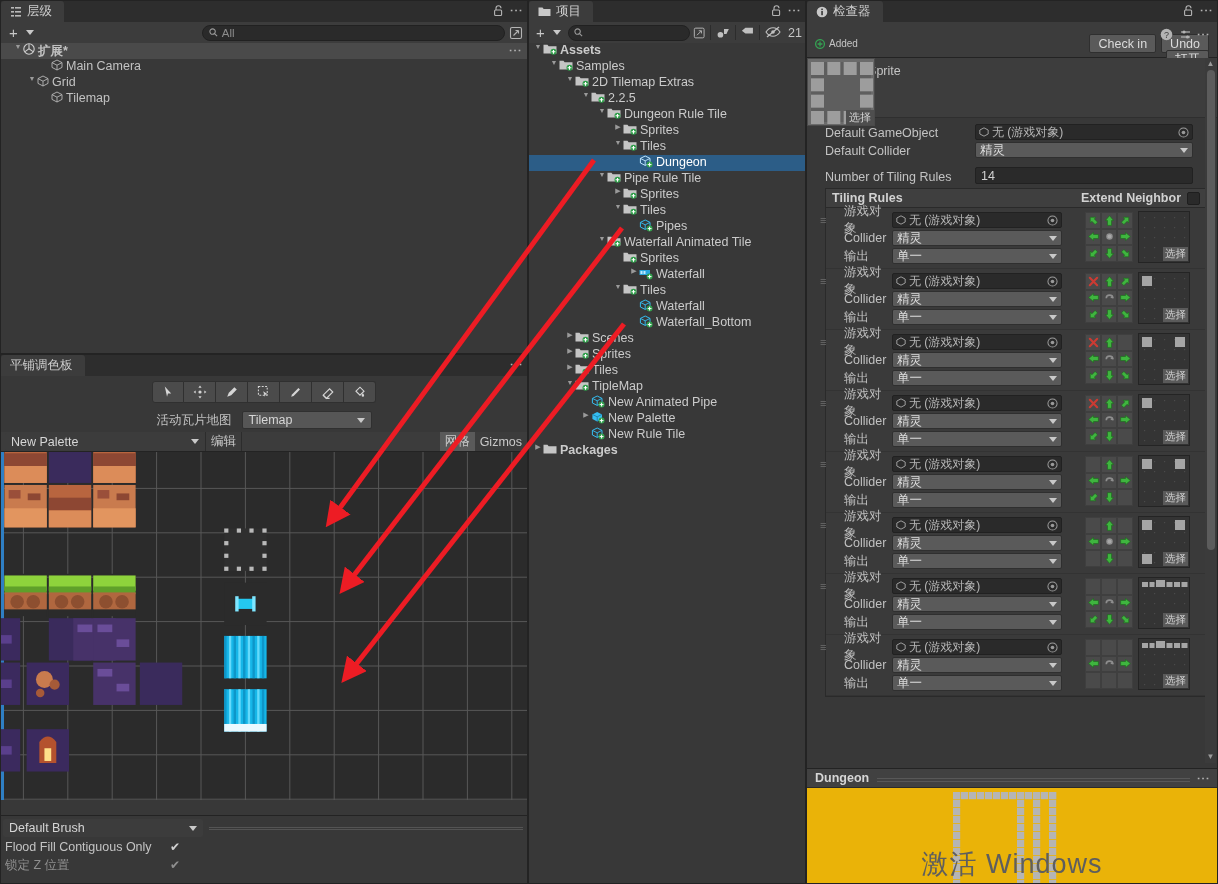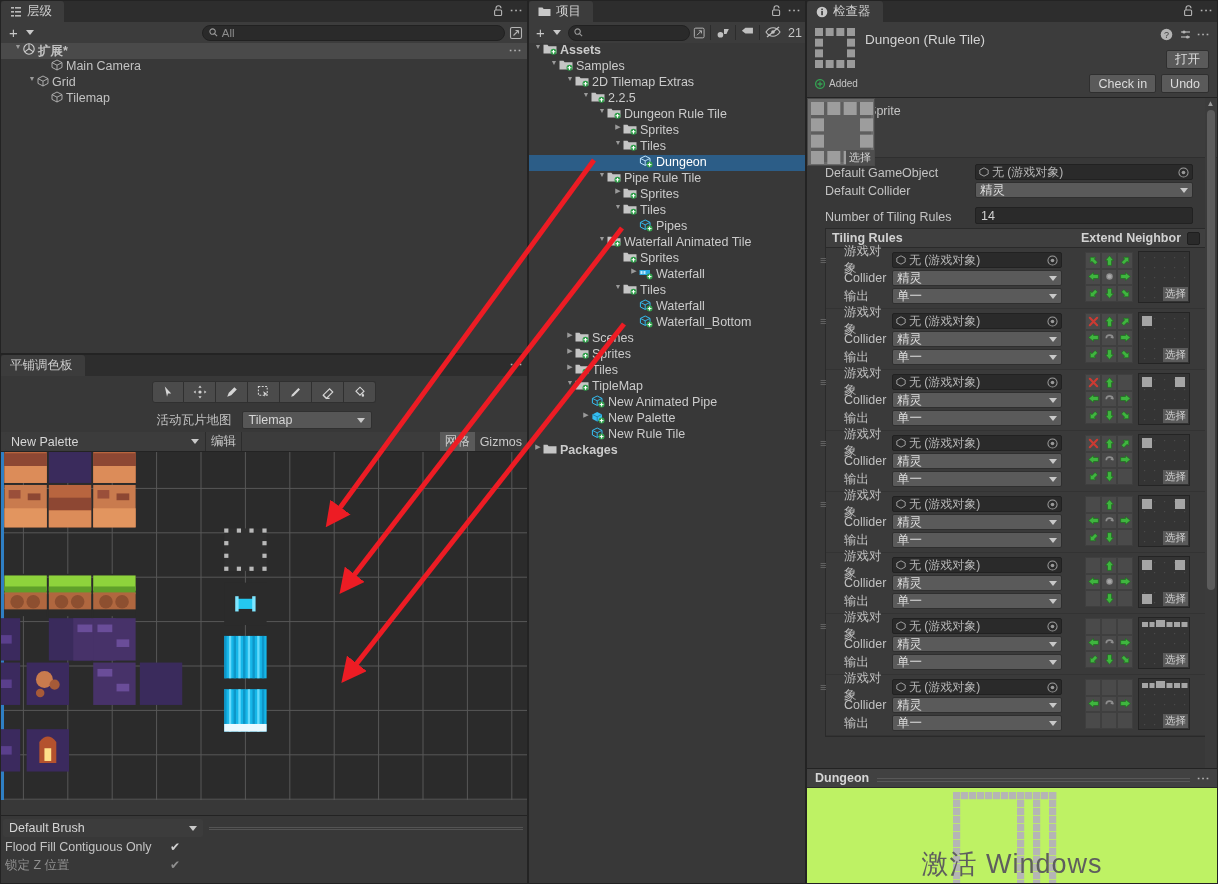--- a/index.html
+++ b/index.html
@@ -113,21 +113,21 @@
   .drag { position:absolute; margin-left:-12px; color:#6e6e6e; font-size:11px;}
   .n3 { width:50px; height:52px; background:#4a4a4a; border:1px solid #3a3a3a; display:grid; grid-template-columns:repeat(3,1fr); grid-template-rows:repeat(3,1fr); }
   .ncell { border:1px solid #3f3f3f; display:flex; align-items:center; justify-content:center; }
   .prev { width:52px; height:52px; background:#2f2f2f; border:1px solid #242424; position:relative; }
   .prev .selbadge { position:absolute; right:1px; bottom:1px; background:#5a5a5a; color:#d2d2d2; font-size:10.5px; padding:0 2px; }
 
   .insp-foot { position:absolute; left:0; right:0; bottom:0; height:115px; background:#383838; border-top:1px solid #232323; }
   .foot-hdr { height:19px; background:#414141; display:flex; align-items:center; padding:0 8px; gap:8px; border-bottom:1px solid #2a2a2a; }
   .foot-title { font-size:12.5px; font-weight:bold; color:#d6d6d6; }
   .foot-line { flex:1; height:1px; background:#585858; box-shadow:0 3px 0 #585858; }
-  .foot-body { position:relative; height:96px; background:#bef264; overflow:hidden; display:flex; align-items:flex-start; justify-content:center; }
+  .foot-body { position:relative; height:96px; background:#eab308; overflow:hidden; display:flex; align-items:flex-start; justify-content:center; }
   .watermark {
     position:absolute; left:0; right:0; bottom:2px; text-align:center;
     font-size:27px; color:#5e5e5e; font-family:"Liberation Sans",sans-serif; letter-spacing:1px;
   }
   
   .vscroll { position:absolute; right:1px; top:0; width:11px; bottom:0; background:#3b3b3b; }
   .vthumb { position:absolute; left:2px; width:8px; background:#5c5c5c; border-radius:4px; }
   .arrowup, .arrowdn { position:absolute; left:1px; width:9px; height:10px; color:#9a9a9a; font-size:8px; text-align:center;}
 
   .arrows-overlay { position:absolute; inset:0; pointer-events:none; z-index:40; }
@@ -796,37 +796,20 @@
       <div class="tabicons">
         <svg width="11" height="12" viewBox="0 0 11 12">
           <path d="M3 5V3.2a2.5 2.5 0 015 0" fill="none" stroke="#b4b4b4" stroke-width="1.1"></path>
           <rect x="1.6" y="5" width="7" height="5.5" rx="1" fill="none" stroke="#b4b4b4" stroke-width="1.1"></rect>
         </svg>
         <span class="kebab">⋮</span>
       </div>
     </div>
 
     <div class="insp-head">
-      <div class="insp-title">
-        <div id="asset-thumb" style="width: 40px; height: 40px; background: rgb(60, 60, 60); position: relative;"><svg width="40" height="40" viewBox="0 0 40 40">
-              <rect x="0" y="0" width="8" height="8" fill="#9a9a9a"></rect>
-              <rect x="0" y="32" width="8" height="8" fill="#9a9a9a"></rect>
-              <rect x="10.666666666666666" y="0" width="8" height="8" fill="#9a9a9a"></rect>
-              <rect x="10.666666666666666" y="32" width="8" height="8" fill="#9a9a9a"></rect>
-              <rect x="21.333333333333332" y="0" width="8" height="8" fill="#9a9a9a"></rect>
-              <rect x="21.333333333333332" y="32" width="8" height="8" fill="#9a9a9a"></rect>
-              <rect x="32" y="0" width="8" height="8" fill="#9a9a9a"></rect>
-              <rect x="32" y="32" width="8" height="8" fill="#9a9a9a"></rect>
-              <rect x="0" y="10.666666666666666" width="8" height="8" fill="#9a9a9a"></rect>
-              <rect x="0" y="21.333333333333332" width="8" height="8" fill="#9a9a9a"></rect>
-              <rect x="32" y="10.666666666666666" width="8" height="8" fill="#9a9a9a"></rect>
-              <rect x="32" y="21.333333333333332" width="8" height="8" fill="#9a9a9a"></rect>
-            </svg></div>
-        <span class="insp-name">Dungeon (Rule Tile)</span>
-      </div>
       <div class="headicons">
         <svg width="13" height="13" viewBox="0 0 13 13">
           <circle cx="6.5" cy="6.5" r="5.8" fill="#b4b4b4"></circle>
           <text x="6.5" y="10" font-size="9" text-anchor="middle" fill="#3c3c3c" font-family="Liberation Sans">?</text>
         </svg>
         <svg width="13" height="13" viewBox="0 0 13 13">
           <line x1="2" y1="4" x2="11" y2="4" stroke="#b4b4b4" stroke-width="1.2"></line>
           <line x1="2" y1="9" x2="11" y2="9" stroke="#b4b4b4" stroke-width="1.2"></line>
           <circle cx="5" cy="4" r="1.6" fill="#b4b4b4"></circle>
             <circle cx="8.5" cy="9" r="1.6" fill="#b4b4b4"></circle>

